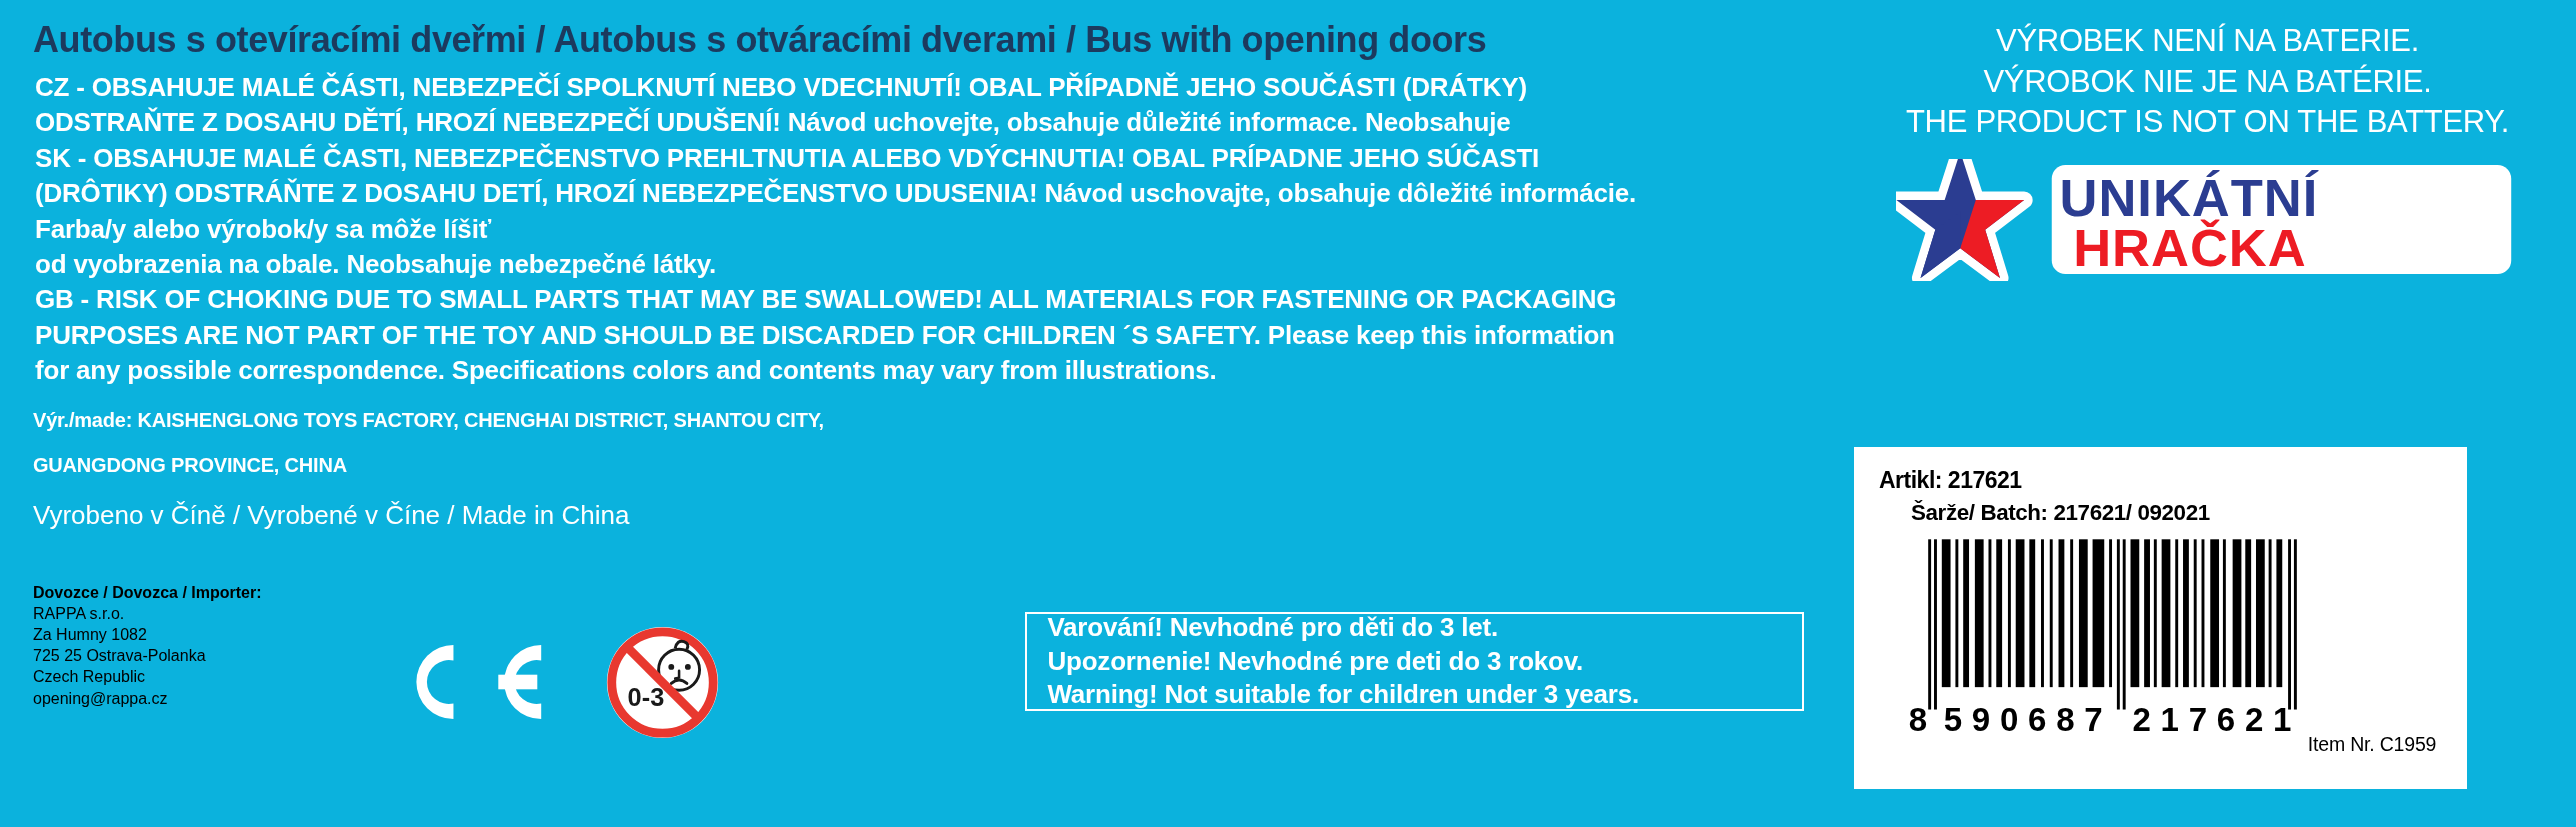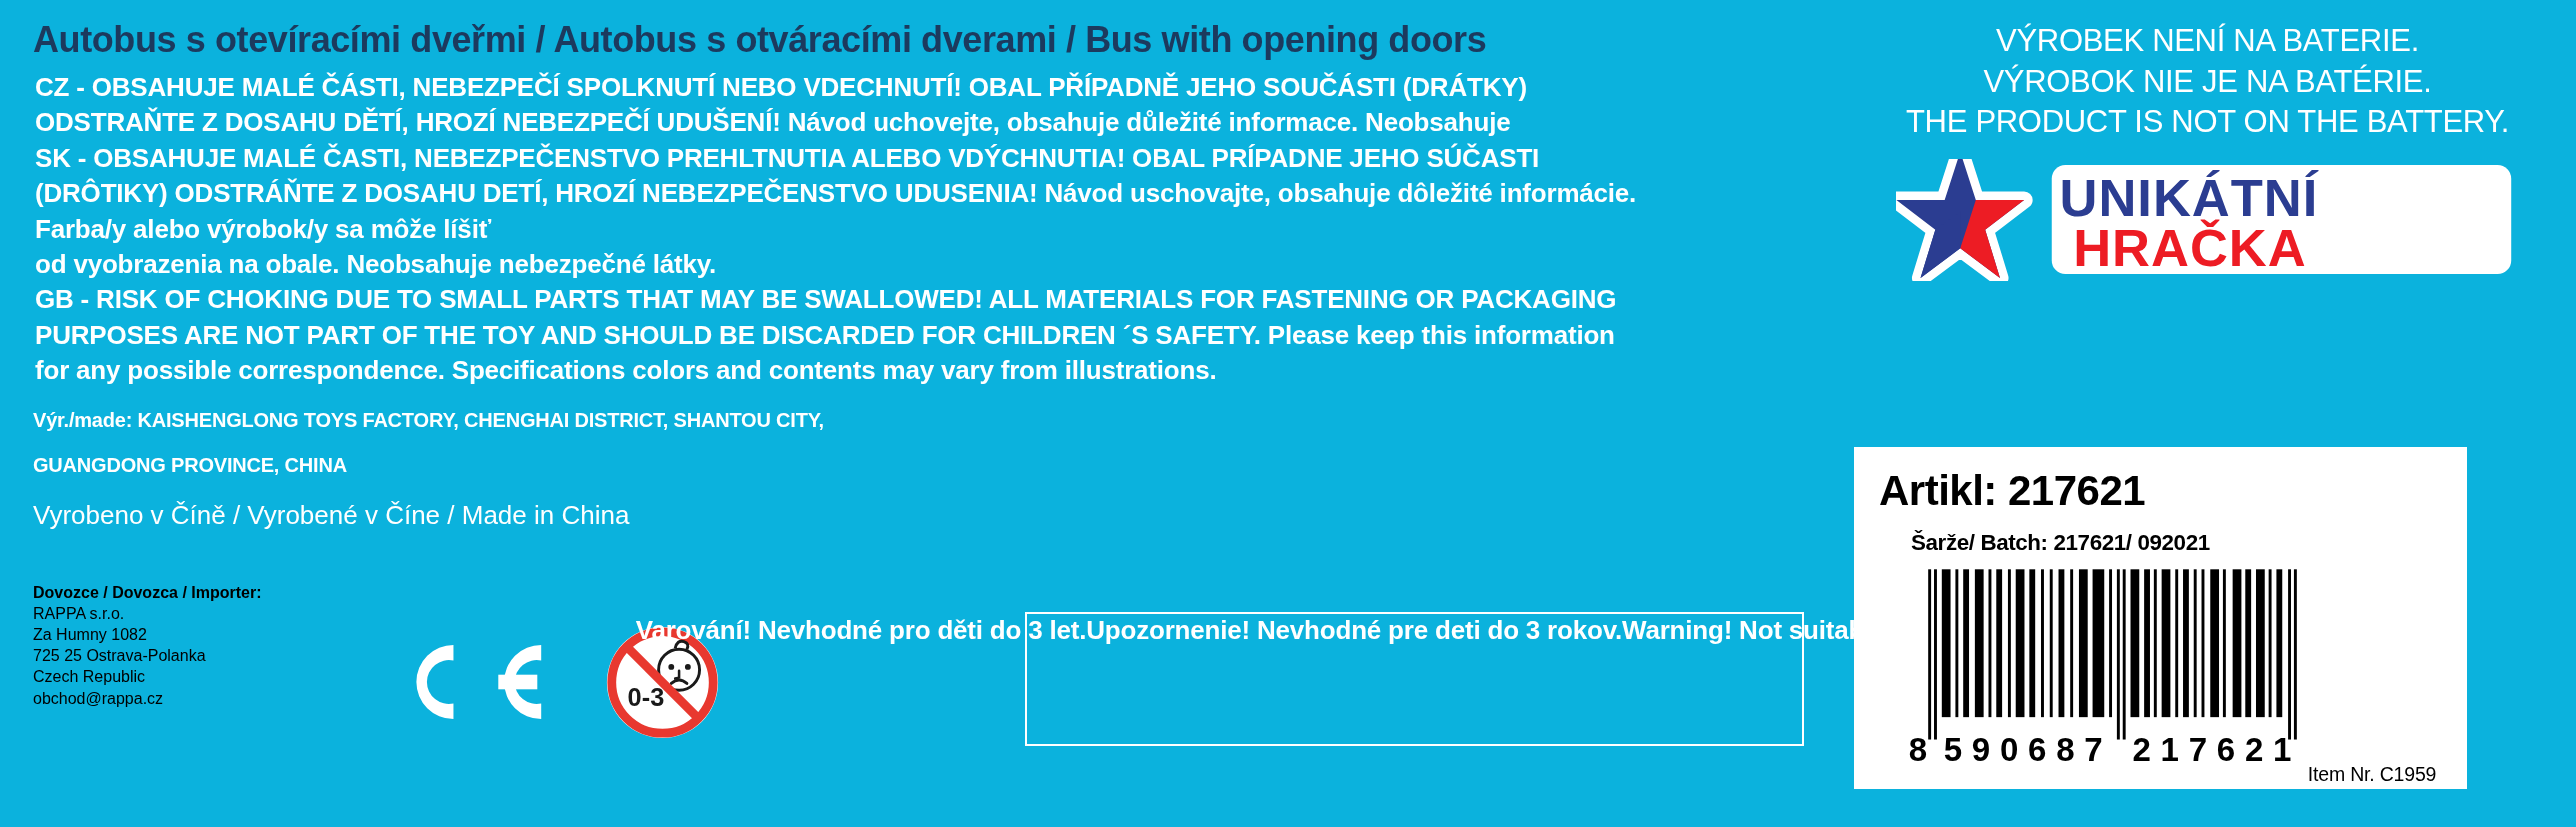--- a/index.html
+++ b/index.html
@@ -67,27 +67,26 @@
   .ce-mark svg{display:block;}
 
   
   .no03{position:absolute;left:603px;top:623px;width:119px;height:119px;}
   .no03 svg{display:block;}
 
   
   .warning-box{
     position:absolute;
     left:1025px;top:612px;
-    width:779px;height:134px;
+    width:779px;height:99px;
     border:2.9px solid #ffffff;
     box-sizing:border-box;
-    display:flex;flex-direction:row;
+    display:flex;flex-direction:column;
     justify-content:center;
     padding-left:20.4px;
-    text-align:center;
   }
   .warning-box .wline{
     color:#ffffff;
     font-size:26px;
     font-weight:bold;
     line-height:1.30;
     letter-spacing:-0.2px;
     white-space:nowrap;
   }
 
@@ -117,25 +116,25 @@
   .barcode-label{
     position:absolute;
     left:1854px;top:447px;
     width:613px;height:342px;
     background:#ffffff;
     box-sizing:border-box;
     padding:21.4px 25px 11.7px 25px;
   }
   .artikl{
     color:#000000;
-    font-size:42px;
+    font-size:23px;
     font-weight:bold;
     letter-spacing:-0.5px;
     line-height:1.1;
-    margin-bottom:15px;
+    margin-bottom:6px;
   }
   .sarze{
     color:#000000;
     font-size:22.4px;
     font-weight:bold;
     letter-spacing:-0.4px;
     line-height:1.15;
     margin-left:32px;
   }
   .barcode-wrap{
@@ -188,21 +187,21 @@
 
     <div class="made-in">Vyrobeno v Číně / Vyrobené v Číne / Made in China</div>
   </div>
 
   <div class="importer">
     <div class="imp-head">Dovozce / Dovozca / Importer:</div>
     <div>RAPPA s.r.o.</div>
     <div>Za Humny 1082</div>
     <div>725 25 Ostrava-Polanka</div>
     <div>Czech Republic</div>
-    <div>obchod@rappa.cz</div>
+    <div>opening@rappa.cz</div>
   </div>
 
   <div class="ce-mark">
     <svg width="156" height="90" viewBox="0 0 160 92">
       <path d="M62 8 A38 38 0 1 0 62 84 L62 68 A22.5 22.5 0 1 1 62 24 Z" fill="#ffffff"></path>
       <path d="M152 8 A38 38 0 1 0 152 84 L152 68 A22.5 22.5 0 1 1 152 24 Z" fill="#ffffff"></path>
       <rect x="108" y="38.5" width="40" height="15" fill="#ffffff"></rect>
     </svg>
   </div>
 

